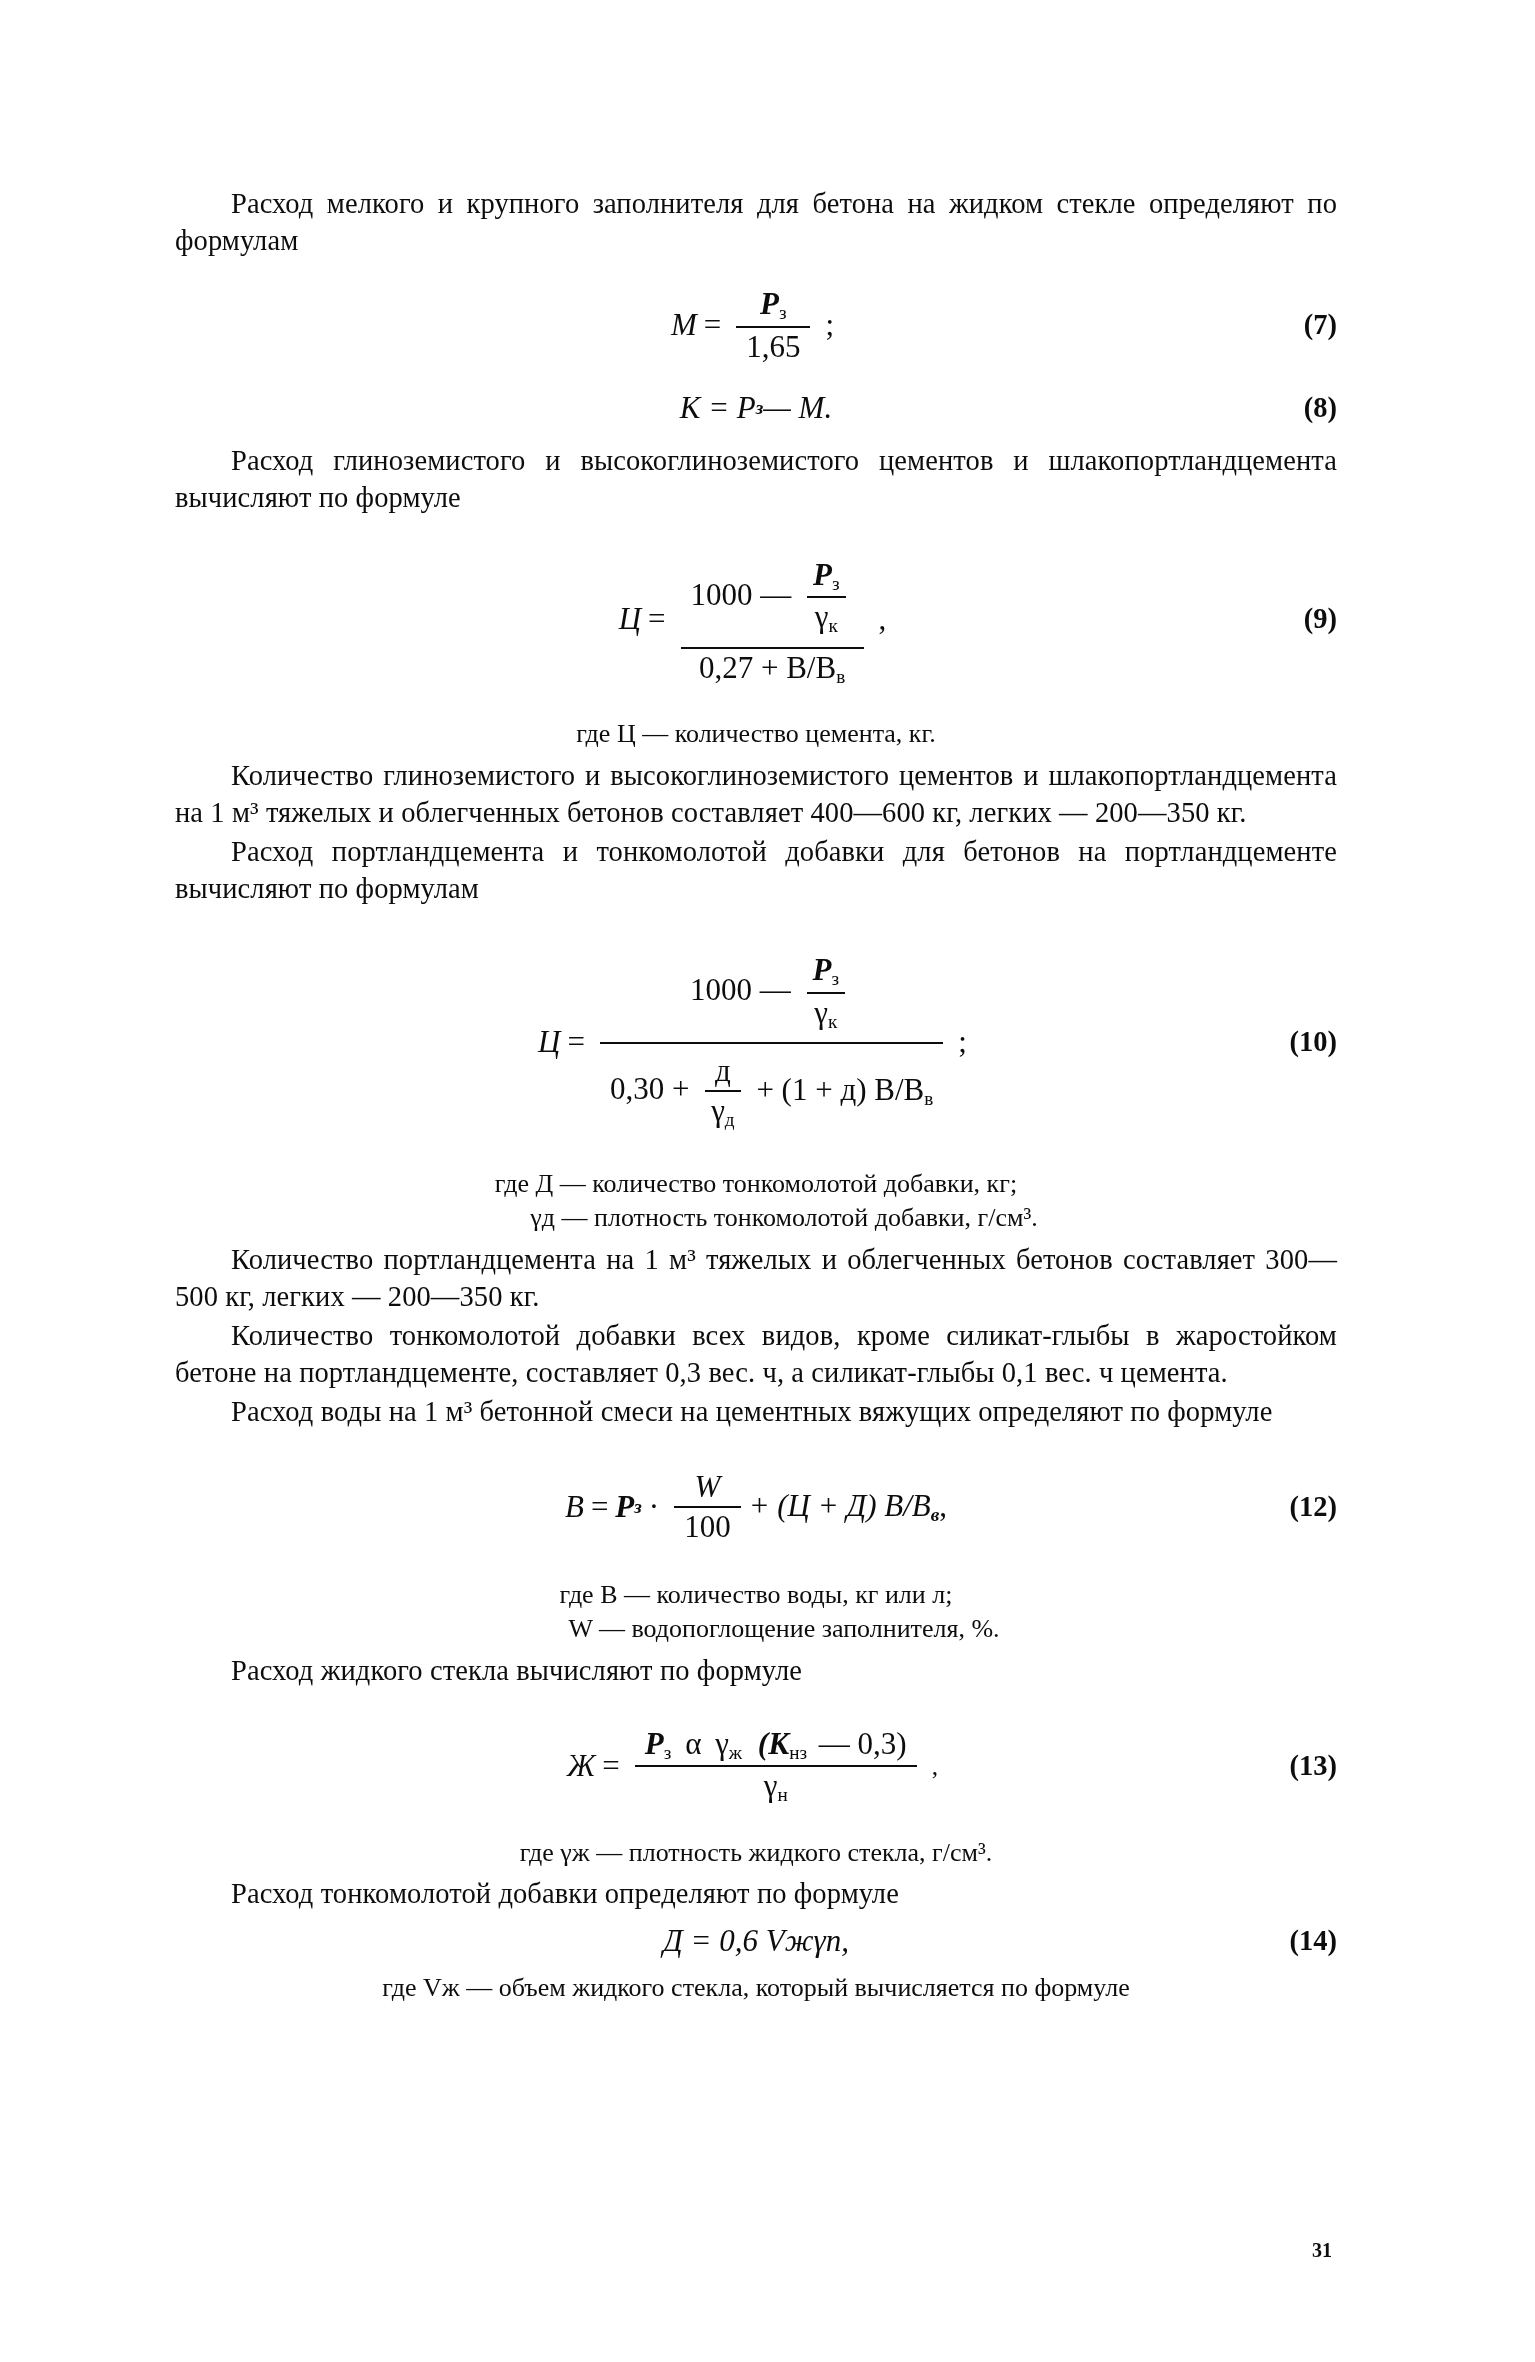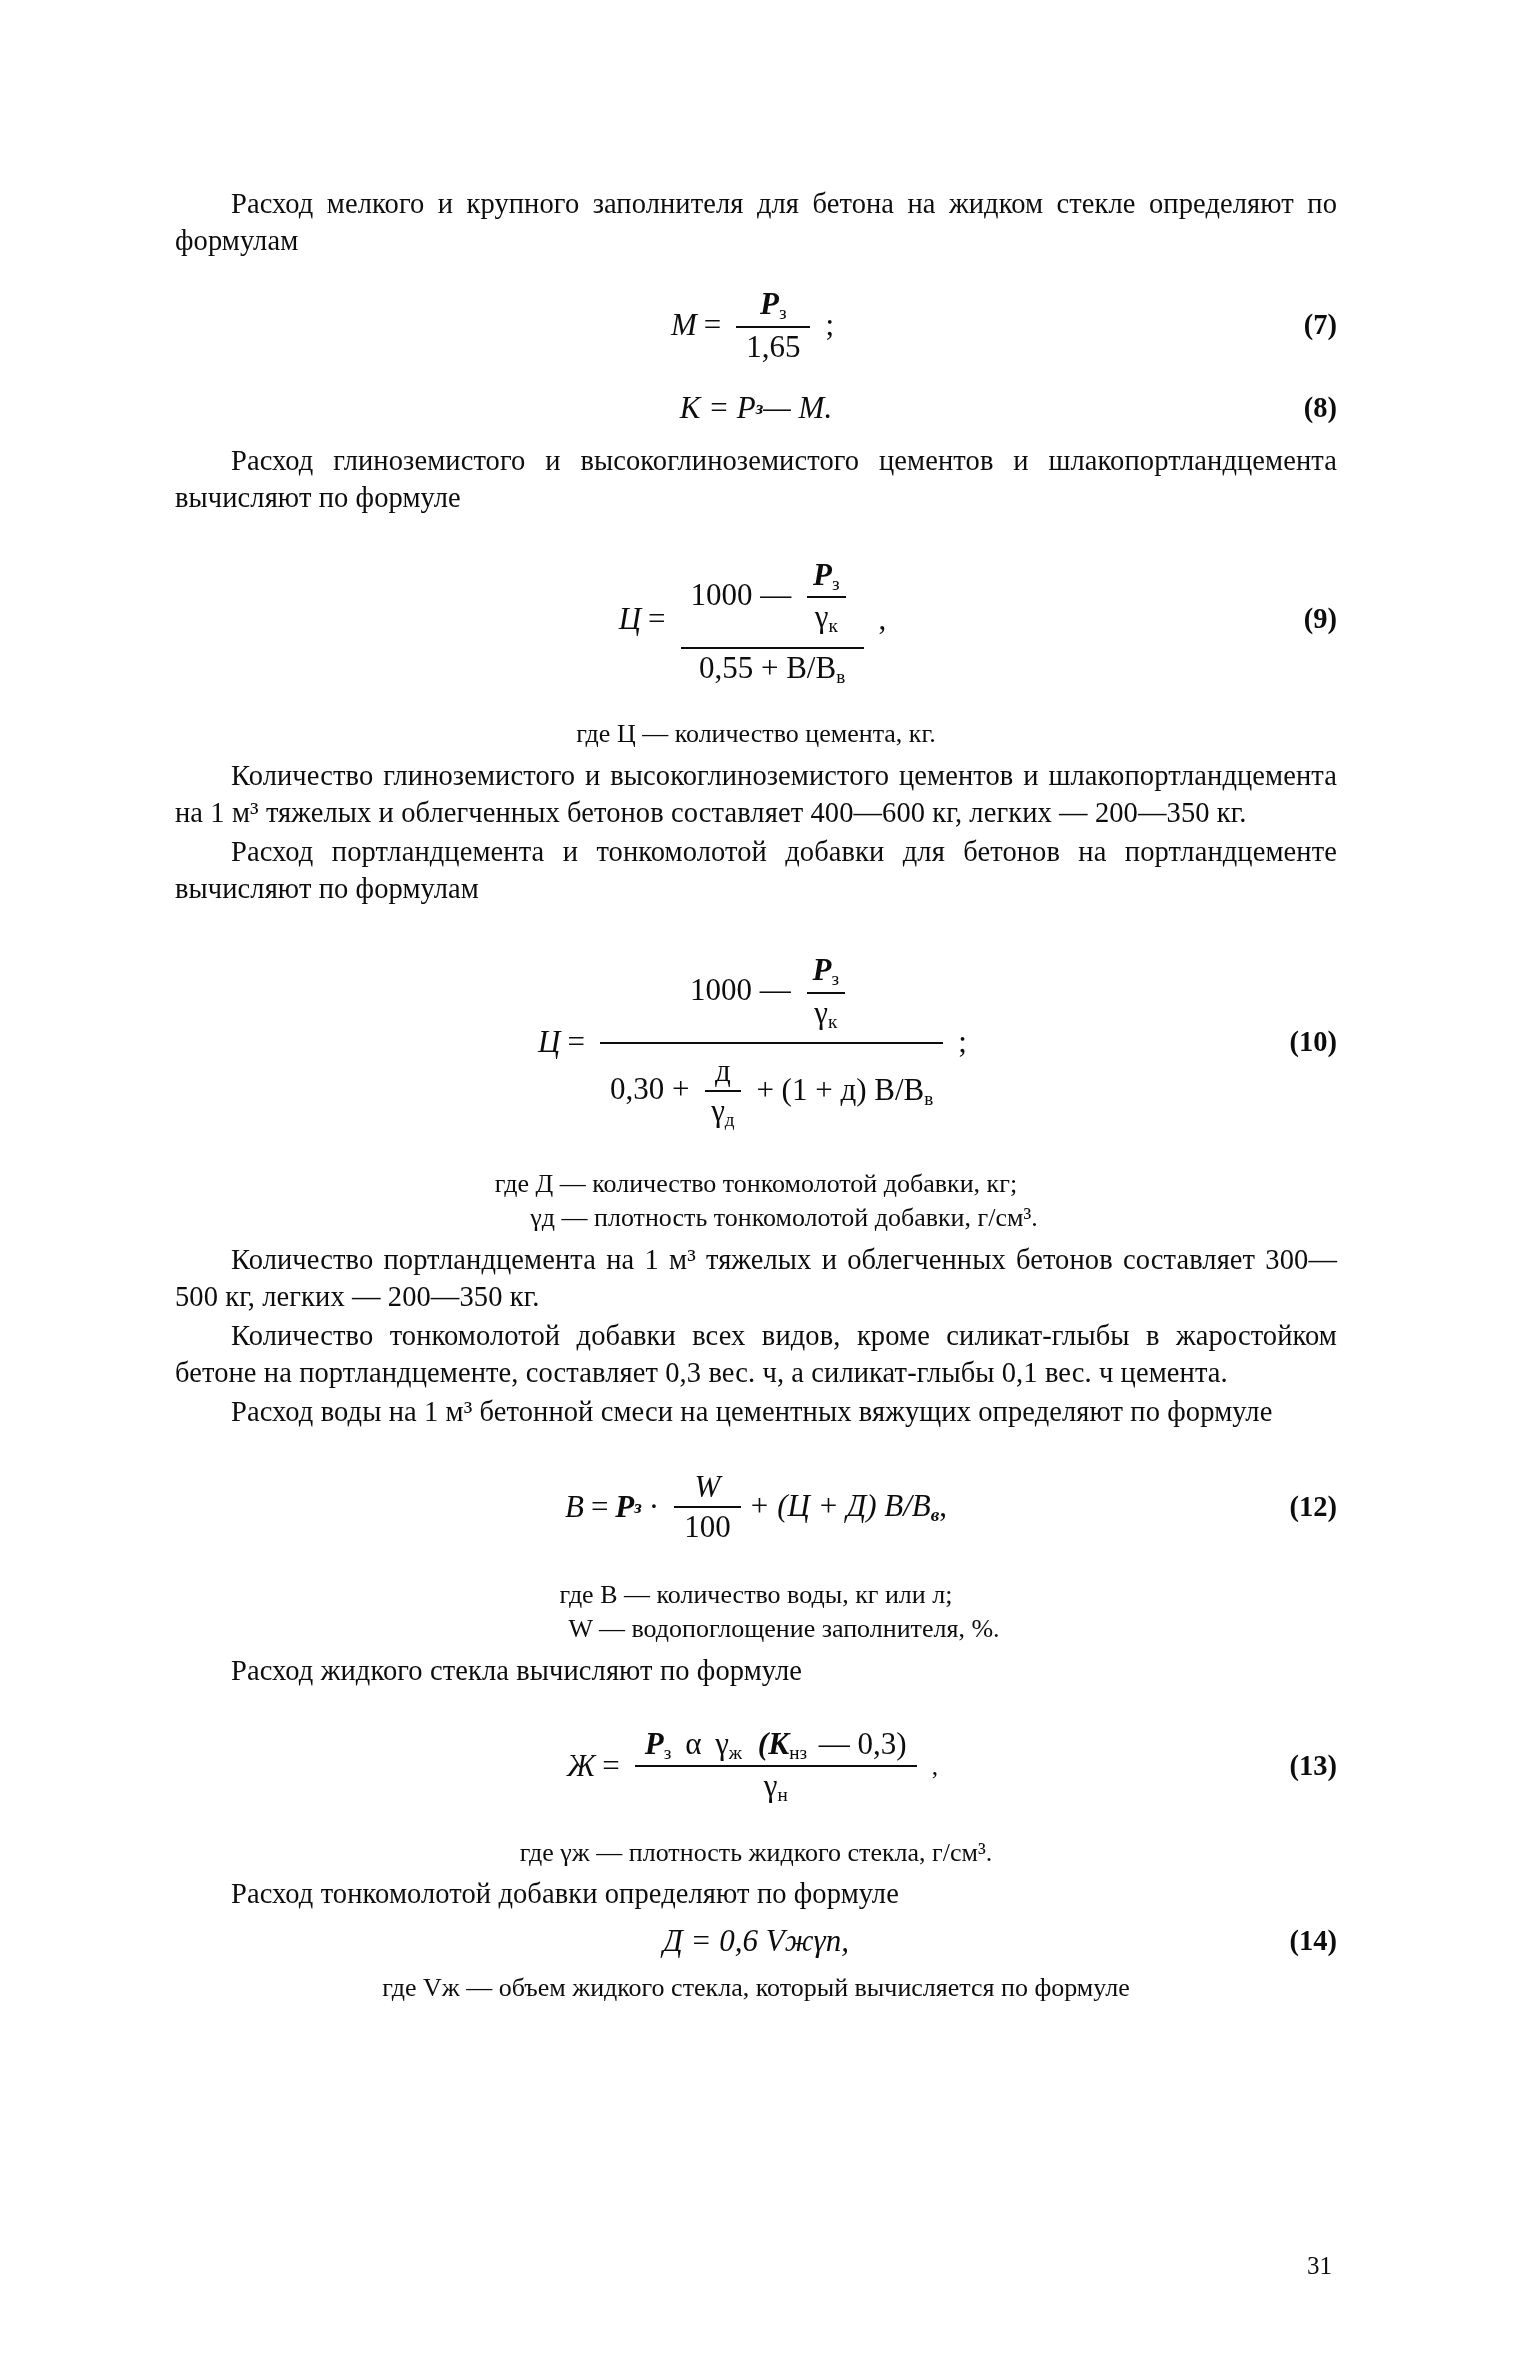--- a/index.html
+++ b/index.html
@@ -104,23 +104,23 @@
   }
   .frac .bot {
     padding: 2px 10px 0 10px;
     line-height: 1.1;
   }
   .frac.tight .top, .frac.tight .bot { padding-left: 6px; padding-right: 6px; }
   .small { font-size: 0.82em; }
   .pagenum {
     position: absolute;
     right: 175px;
-    bottom: 82px;
-    font-size: 25px;
-    font-weight: normal;
+    bottom: 100px;
+    font-size: 20px;
+    font-weight: bold;
     font-family: "Liberation Serif", serif;
   }
 </style>
 </head>
 <body>
 
 <div class="page">
 
   <p class="para indent">Расход мелкого и крупного заполнителя для бетона на жидком стекле определяют по формулам</p>
 
@@ -156,21 +156,21 @@
       <span class="frac">
         <span class="top">
           <span class="rm">1000 —</span>
           <span class="frac tight">
             <span class="top"><span class="bi">Р</span><sub>з</sub></span>
             <span class="bar"></span>
             <span class="bot"><span>γ</span><sub>к</sub></span>
           </span>
         </span>
         <span class="bar"></span>
-        <span class="bot"><span class="rm">0,55 + В/В</span><sub>в</sub></span>
+        <span class="bot"><span class="rm">0,27 + В/В</span><sub>в</sub></span>
       </span>
       <span class="op">,</span>
     </span>
     <span class="num">(9)</span>
   </div>
 
   <div class="where">где  Ц — количество цемента, кг.</div>
 
   <p class="para indent">Количество глиноземистого и высокоглиноземистого цементов и шлакопортландцемента на 1 м³ тяжелых и облегченных бетонов составляет 400—600 кг, легких — 200—350 кг.</p>
 

